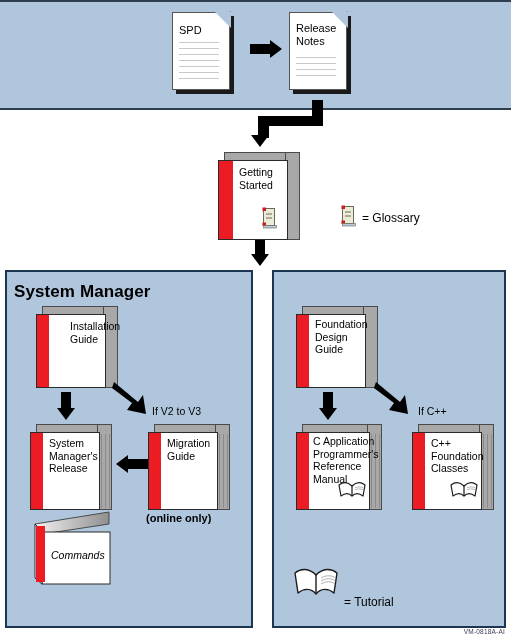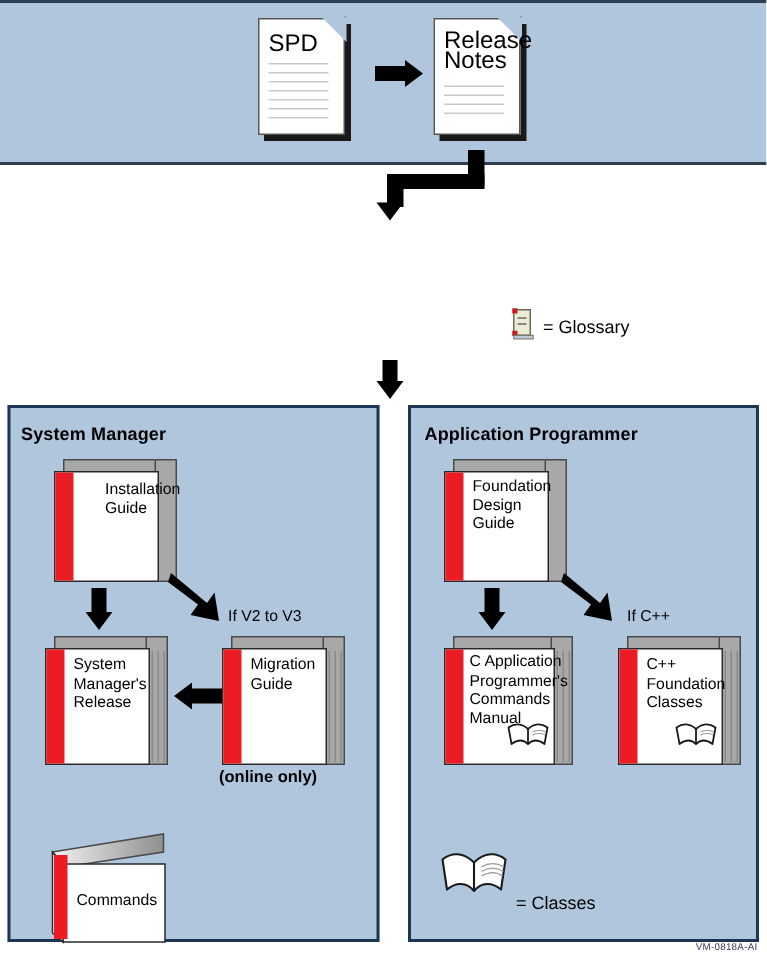--- a/index.html
+++ b/index.html
@@ -10,37 +10,37 @@
   
   .abs{position:absolute;}
 
   
   #top-band{left:0;top:0;width:511px;height:110px;background:#b0c6dd;
             border-top:2px solid #2c3e50;border-bottom:2px solid #2c3e50;
             box-sizing:border-box;}
 
   
   .panel{background:#b0c6dd;border:2px solid #1c3552;box-sizing:border-box;}
-  .panel-title{position:absolute;font-size:12px;font-weight:bold;color:#000;
+  .panel-title{position:absolute;font-size:17px;font-weight:bold;color:#000;
                letter-spacing:0.1px;white-space:nowrap;}
 
   
   .doc{position:absolute;}
   .doc .sheet{position:absolute;left:0;top:0;width:100%;height:100%;
       background:#ffffff;border:1px solid #555;box-sizing:border-box;}
   .doc .shadow{position:absolute;left:4px;top:4px;width:100%;height:100%;
       background:#1a1a1a;}
   .doc .fold{position:absolute;right:-1px;top:-1px;width:0;height:0;
       border-left:17px solid transparent;border-top:17px solid #b0c6dd;}
   .doc .foldline{position:absolute;right:-1px;top:-1px;width:24px;height:24px;
       overflow:hidden;}
   .doc .foldline:after{content:"";position:absolute;right:0px;top:0px;
       width:26px;height:1px;background:#555;transform:rotate(45deg);
       transform-origin:right top;}
-  .doc .dlabel{position:absolute;font-size:16px;color:#000;line-height:12.5px;}
+  .doc .dlabel{position:absolute;font-size:11px;color:#000;line-height:12.5px;}
   .doc .rules{position:absolute;left:0;right:0;}
   .doc .rules i{display:block;height:1px;background:#c9c9c9;margin-bottom:5px;}
 
   
   .book{position:absolute;}
   .book .topedge{position:absolute;background:#a8a8a8;border:1px solid #4a4a4a;
         box-sizing:border-box;}
   .book .spineR{position:absolute;background:#a8a8a8;border:1px solid #4a4a4a;
         box-sizing:border-box;}
   .book .face{position:absolute;background:#ffffff;border:1px solid #2a2a2a;
@@ -130,20 +130,39 @@
 
   <div class="elbow" style="left:250px;top:100px;width:80px;height:48px;">
     <div class="seg" style="left:62px;top:0px;width:11px;height:24px;"></div>
     <div class="seg" style="left:8px;top:16px;width:65px;height:10px;"></div>
     <div class="seg" style="left:8px;top:16px;width:11px;height:22px;"></div>
   </div>
   <div class="arrow-down" style="left:249px;top:130px;width:22px;height:20px;">
     <div class="head" style="left:2px;top:5px;"></div>
   </div>
 
+  <div class="book" style="left:218px;top:152px;width:82px;height:88px;">
+    <div class="topedge" style="left:6px;top:0px;width:76px;height:9px;"></div>
+    <div class="spineR" style="left:67px;top:0px;width:15px;height:88px;"></div>
+    <div class="face" style="left:0px;top:8px;width:70px;height:80px;"></div>
+    <div class="redband" style="left:1px;top:9px;width:14px;height:78px;"></div>
+    <div class="blabel" style="left:21px;top:14px;">Getting
+Started</div>
+
+    <div class="gloss" style="left:44px;top:55px;width:16px;height:22px;">
+      <svg width="16" height="22" viewBox="0 0 16 22">
+        <rect x="1.5" y="1.5" width="11" height="17" fill="#ecebd6" stroke="#6a6a58" stroke-width="1"></rect>
+        <rect x="0.5" y="0.5" width="3.5" height="3.5" fill="#cc1b20"></rect>
+        <rect x="0.5" y="15.5" width="3.5" height="3.5" fill="#cc1b20"></rect>
+        <rect x="1.5" y="18.5" width="13" height="2.5" fill="#b8c9de" stroke="#6a6a58" stroke-width="0.6"></rect>
+        <line x1="4" y1="7" x2="10" y2="7" stroke="#6a6a58" stroke-width="1"></line>
+        <line x1="4" y1="11" x2="10" y2="11" stroke="#6a6a58" stroke-width="1"></line>
+      </svg>
+    </div>
+  </div>
 
   <div class="gloss" style="left:341px;top:205px;width:16px;height:22px;">
     <svg width="16" height="22" viewBox="0 0 16 22">
       <rect x="1.5" y="1.5" width="11" height="17" fill="#ecebd6" stroke="#6a6a58" stroke-width="1"></rect>
       <rect x="0.5" y="0.5" width="3.5" height="3.5" fill="#cc1b20"></rect>
       <rect x="0.5" y="15.5" width="3.5" height="3.5" fill="#cc1b20"></rect>
       <rect x="1.5" y="18.5" width="13" height="2.5" fill="#b8c9de" stroke="#6a6a58" stroke-width="0.6"></rect>
       <line x1="4" y1="7" x2="10" y2="7" stroke="#6a6a58" stroke-width="1"></line>
       <line x1="4" y1="11" x2="10" y2="11" stroke="#6a6a58" stroke-width="1"></line>
     </svg>
@@ -208,38 +227,37 @@
         <i style="left:7px;"></i>
         <i style="left:11px;"></i>
     </div>
     <div class="face" style="left:0px;top:8px;width:70px;height:78px;"></div>
     <div class="redband" style="left:1px;top:9px;width:12px;height:76px;"></div>
     <div class="blabel" style="left:19px;top:13px;">Migration
 Guide</div>
   </div>
   <div class="cap bold" style="left:146px;top:512px;">(online only)</div>
 
-  <div class="commands" style="left:33px;top:548px;width:92px;height:82px;">
+  <div class="commands" style="left:33px;top:504px;width:92px;height:82px;font-style:italic;">
     <svg width="92" height="82" viewBox="0 0 92 82">
       <defs>
         <linearGradient id="cmdwedge" x1="0" y1="0" x2="1" y2="0">
           <stop offset="0" stop-color="#f2f2f2"></stop>
           <stop offset="1" stop-color="#8f8f8f"></stop>
         </linearGradient>
       </defs>
       <polygon points="2,20 76,8 76,20 10,30" fill="url(#cmdwedge)" stroke="#4a4a4a" stroke-width="1"></polygon>
       <rect x="9" y="28" width="68" height="52" fill="#ffffff" stroke="#2a2a2a" stroke-width="1"></rect>
       <polygon points="9,28 9,80 2,74 2,20" fill="#ffffff" stroke="#2a2a2a" stroke-width="1"></polygon>
       <rect x="3" y="22" width="9" height="56" fill="#ec1c24"></rect>
       <text x="18" y="55" font-family="Liberation Sans, sans-serif" font-size="10.5" fill="#000">Commands</text>
     </svg>
   </div>
 
   <div class="panel abs" style="left:272px;top:270px;width:234px;height:358px;"></div>
-  <div class="panel-title" style="left:283px;top:282px;">Application Programmer</div>
 
   <div class="book" style="left:296px;top:306px;width:82px;height:82px;">
     <div class="topedge" style="left:6px;top:0px;width:76px;height:9px;"></div>
     <div class="spineR" style="left:67px;top:0px;width:15px;height:82px;"></div>
     <div class="face" style="left:0px;top:8px;width:70px;height:74px;"></div>
     <div class="redband" style="left:1px;top:9px;width:12px;height:72px;"></div>
     <div class="blabel" style="left:19px;top:12px;">Foundation
 Design
 Guide</div>
   </div>
@@ -262,21 +280,21 @@
     <div class="spineR" style="left:71px;top:0px;width:15px;height:86px;"></div>
     <div class="pagelayers" style="left:72px;top:10px;width:14px;height:74px;">
       <i style="left:3px;"></i>
         <i style="left:7px;"></i>
         <i style="left:11px;"></i>
     </div>
     <div class="face" style="left:0px;top:8px;width:74px;height:78px;"></div>
     <div class="redband" style="left:1px;top:9px;width:12px;height:76px;"></div>
     <div class="blabel" style="left:17px;top:11px;">C Application
 Programmer's
-Commands
+Reference
 Manual</div>
     <div class="abs" style="left:42px;top:56px;width:28px;height:20px;">
       <svg width="28" height="20" viewBox="0 0 28 20">
         <path d="M14,6 C10,2 5,2 1,5 L3,16 C7,13 11,13 14,16 C17,13 21,13 25,16 L27,5 C23,2 18,2 14,6 Z" fill="#ffffff" stroke="#1a1a1a" stroke-width="1.2" stroke-linejoin="round"></path>
         <path d="M14,6 L14,16" stroke="#1a1a1a" stroke-width="1.2"></path>
         <path d="M17,8 C20,6.5 23,6.5 25.5,8" stroke="#9a9a9a" stroke-width="0.7" fill="none"></path>
         <path d="M17,10 C20,8.5 23,8.5 25.5,10" stroke="#9a9a9a" stroke-width="0.7" fill="none"></path>
       </svg>
     </div>
   </div>
@@ -306,17 +324,17 @@
 
   <div class="abs" style="left:293px;top:566px;width:46px;height:34px;">
     <svg width="46" height="34" viewBox="0 0 46 34">
       <path d="M23,9 C16,2 8,2 2,7 L5,27 C11,22 18,22 23,28 C28,22 35,22 41,27 L44,7 C38,2 30,2 23,9 Z" fill="#ffffff" stroke="#1a1a1a" stroke-width="1.4" stroke-linejoin="round"></path>
       <path d="M23,9 L23,28" stroke="#1a1a1a" stroke-width="1.4"></path>
       <path d="M28,12 C33,9 38,9 43,12" stroke="#9a9a9a" stroke-width="0.8" fill="none"></path>
       <path d="M28,15 C33,12 38,12 42.6,15" stroke="#9a9a9a" stroke-width="0.8" fill="none"></path>
       <path d="M28,18 C33,15 38,15 42.2,18" stroke="#9a9a9a" stroke-width="0.8" fill="none"></path>
     </svg>
   </div>
-  <div class="legend-eq" style="left:344px;top:595px;">= Classes</div>
+  <div class="legend-eq" style="left:344px;top:595px;">= Tutorial</div>
 
   <div id="figid">VM-0818A-AI</div>
 
 </div>
 
 </body></html>

